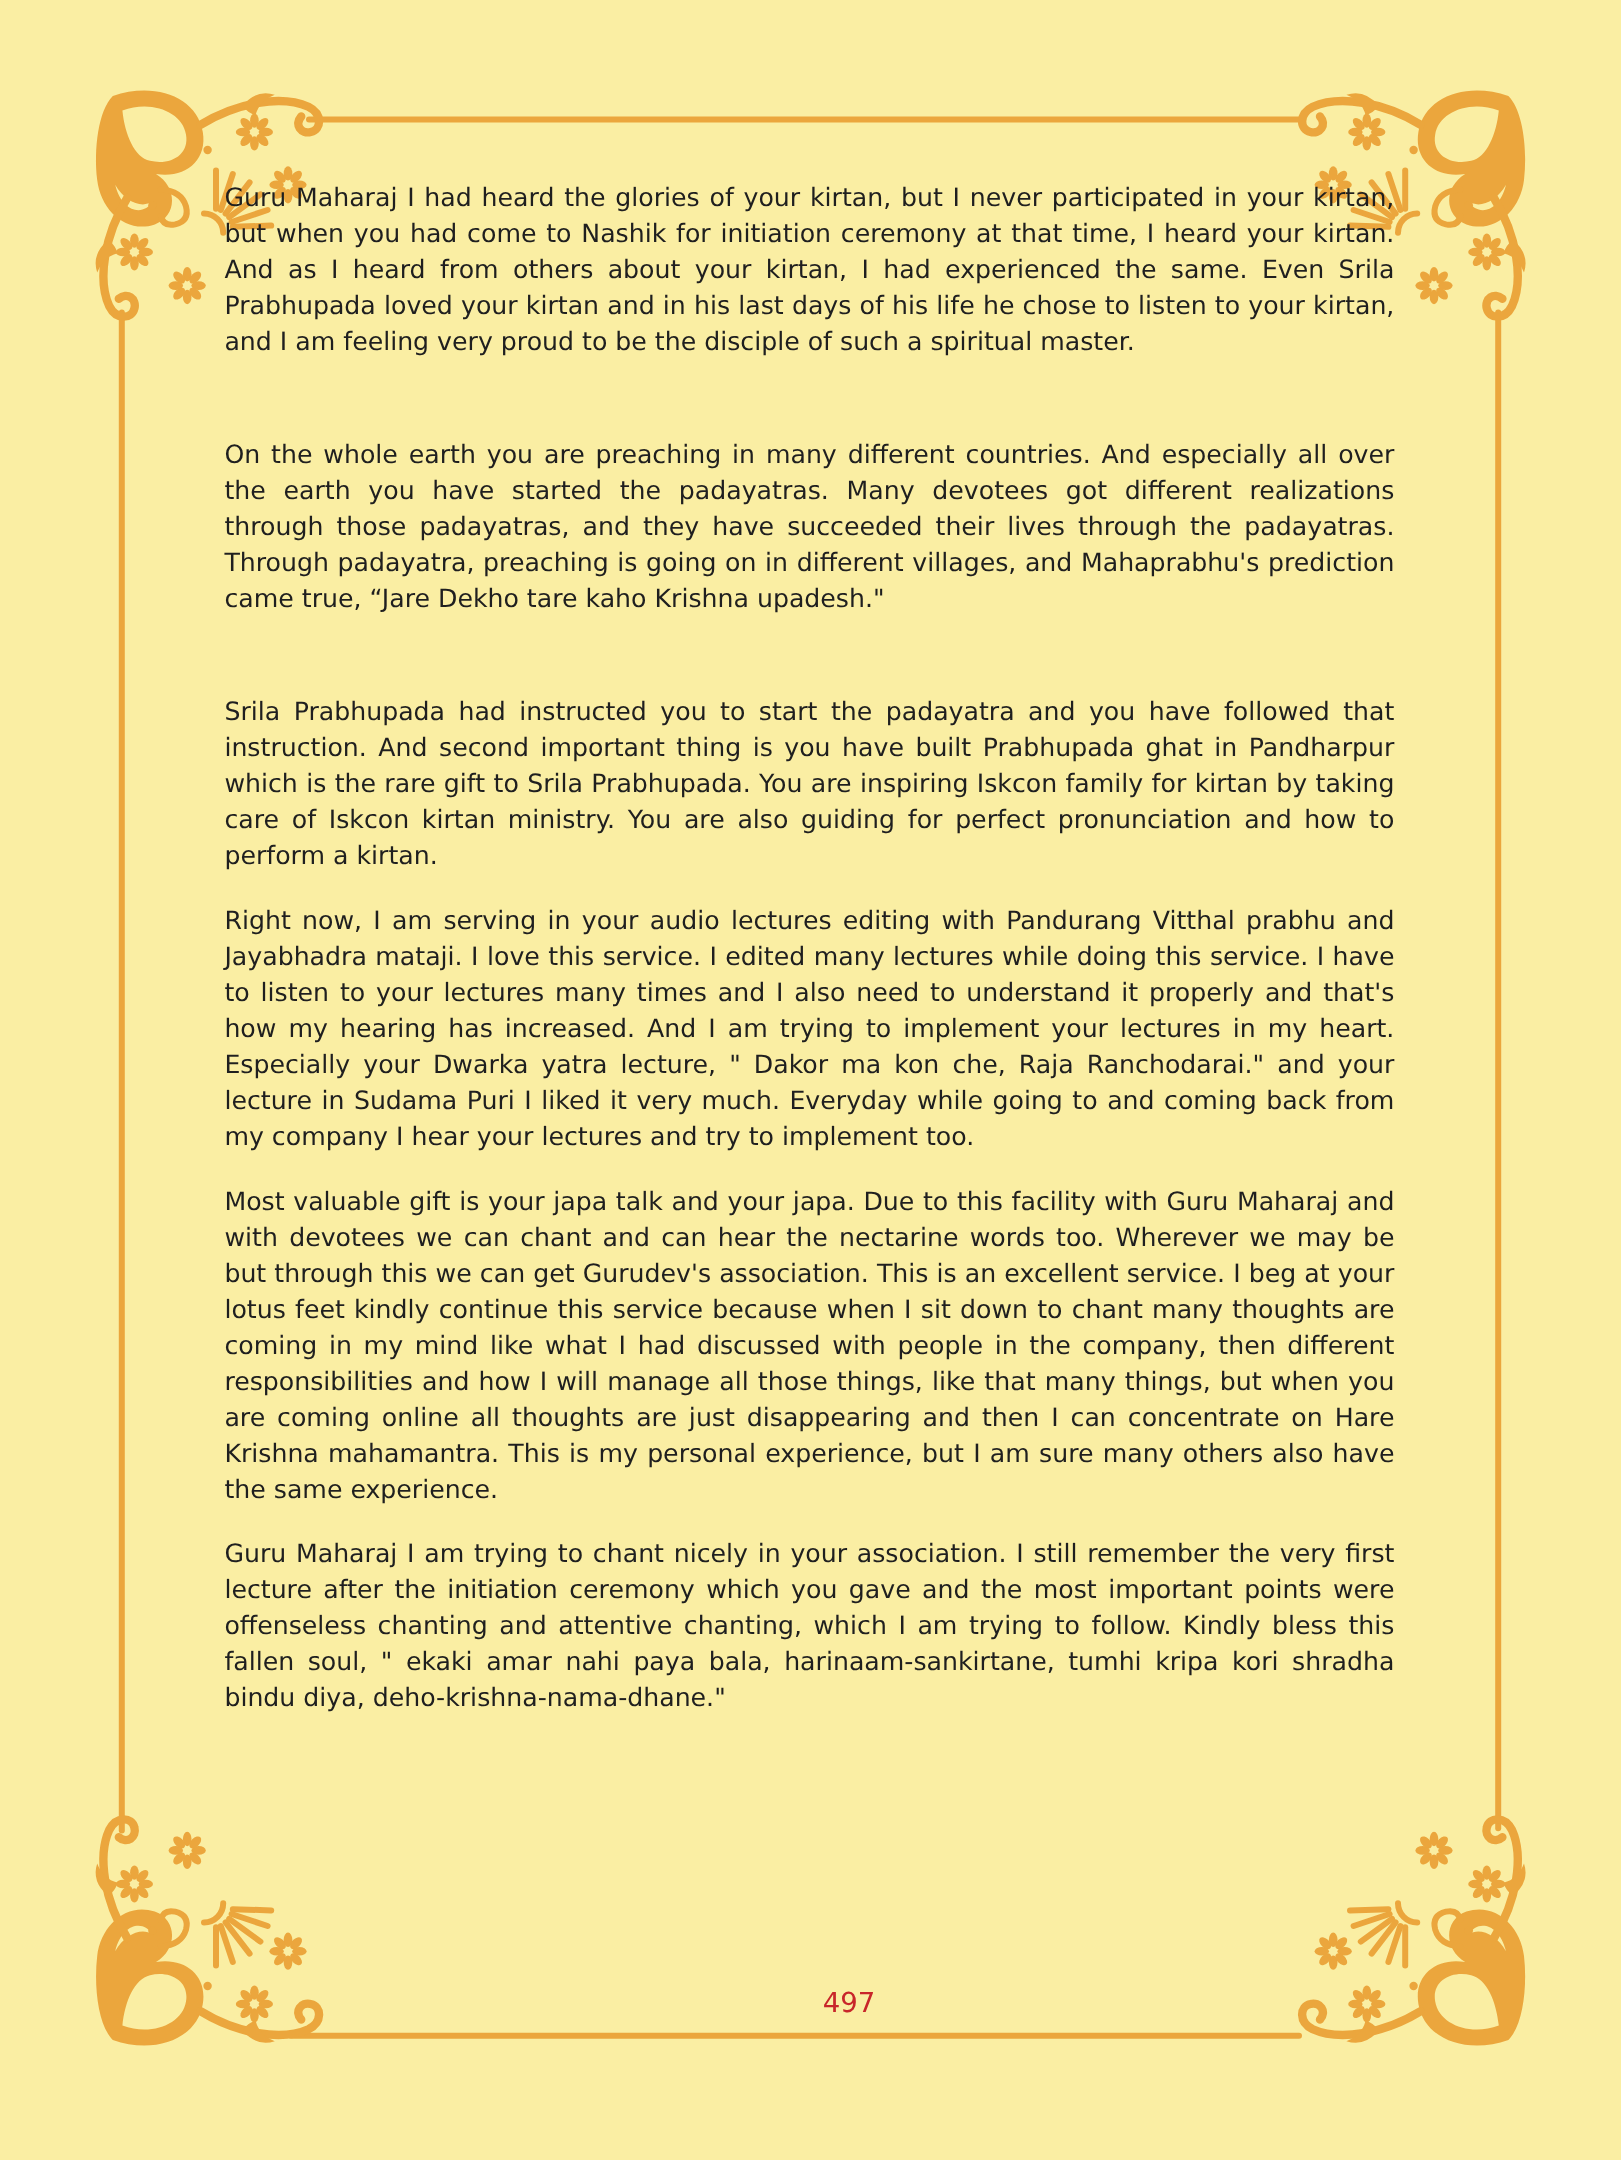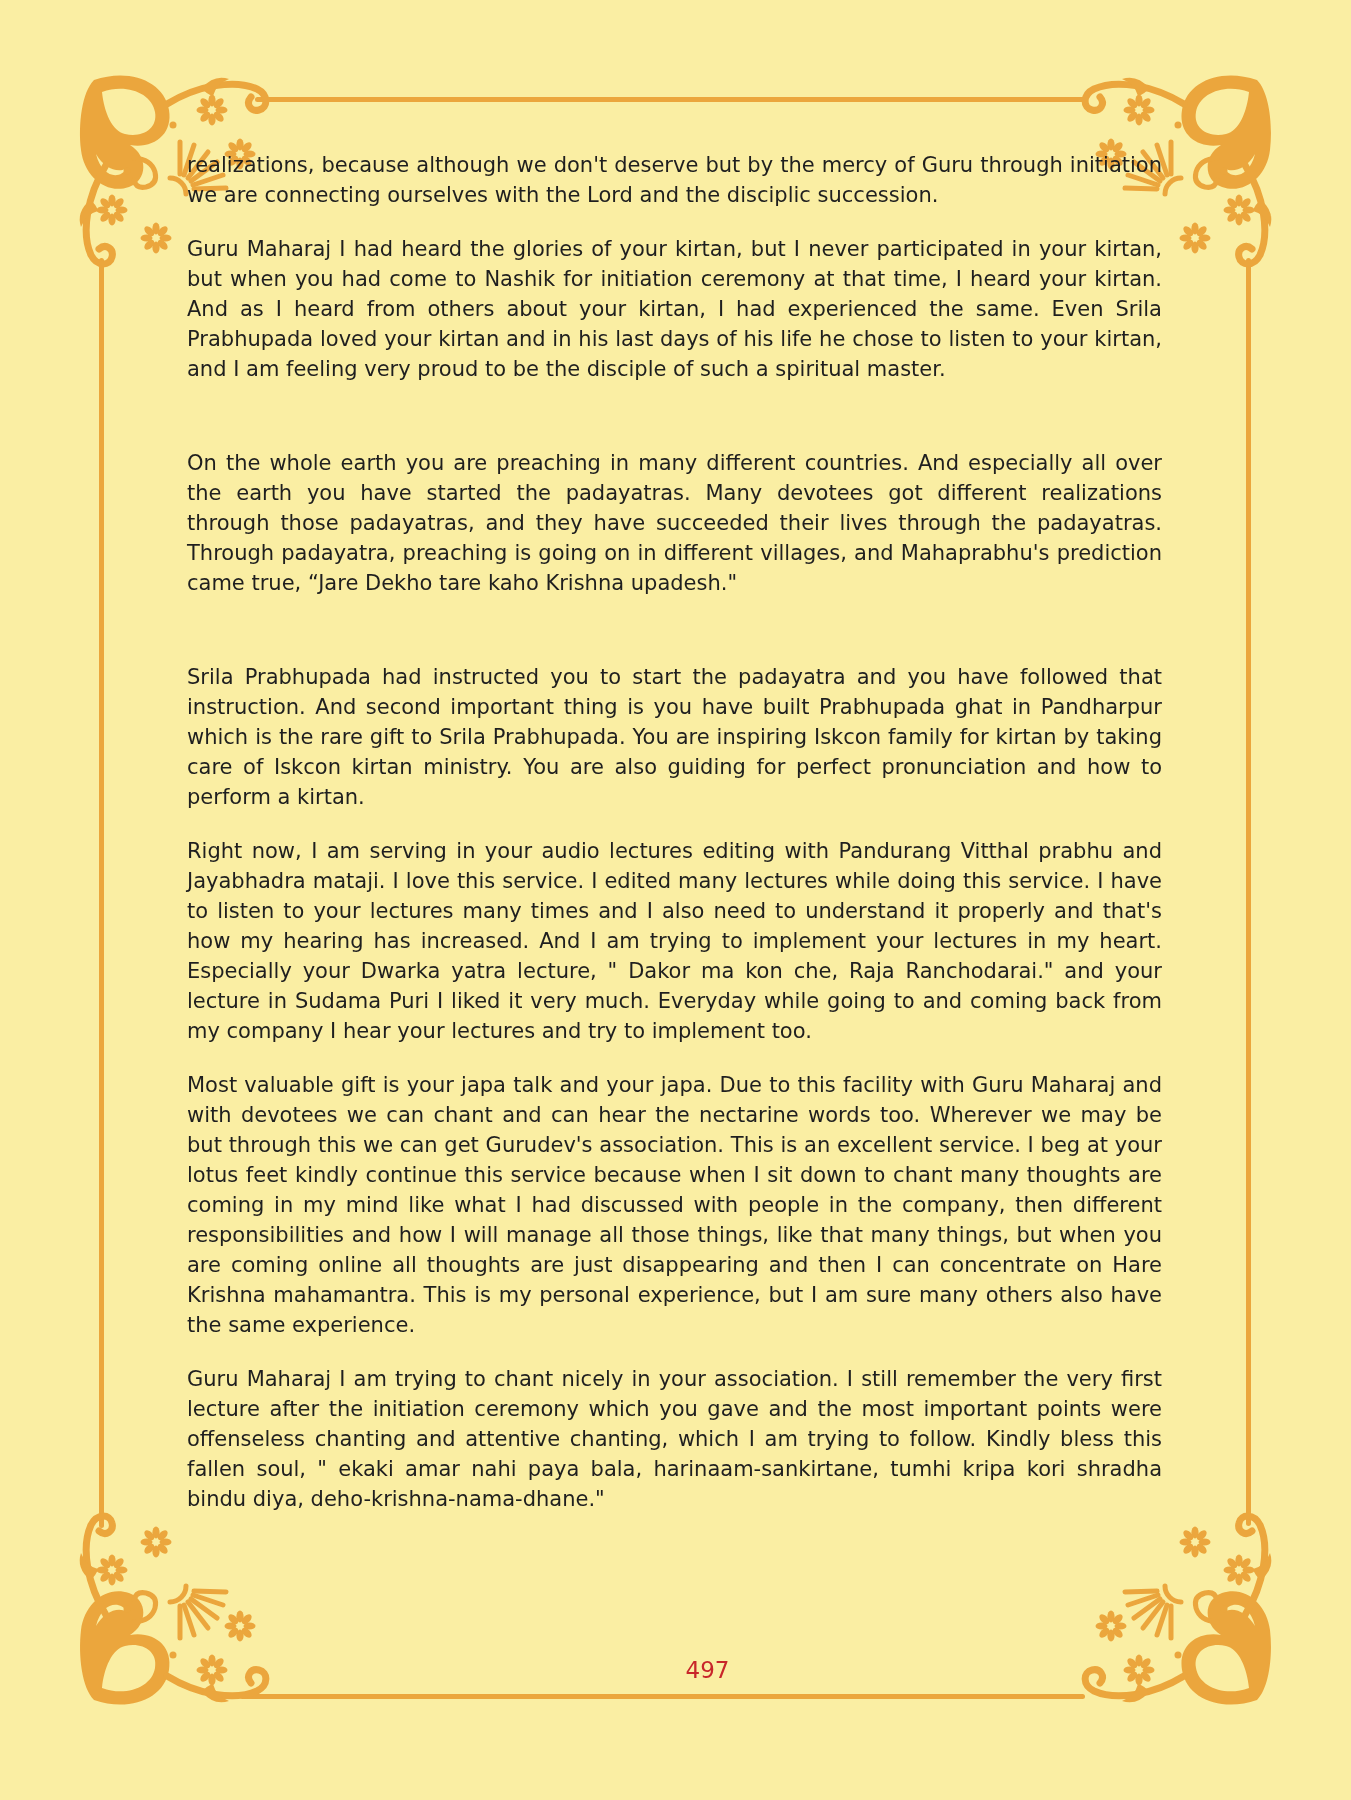--- a/index.html
+++ b/index.html
@@ -119,21 +119,20 @@
       <use href="#corner-ornament"></use>
     </svg>
   <svg class="corner bl" viewBox="0 0 200 200">
       <use href="#corner-ornament"></use>
     </svg>
   <svg class="corner br" viewBox="0 0 200 200">
       <use href="#corner-ornament"></use>
     </svg>
 
   <div class="text-block">
-    <p>realizations, because although we don't deserve but by the mercy of Guru through initiation we are connecting ourselves with the Lord and the disciplic succession.</p>
     <p>Guru Maharaj I had heard the glories of your kirtan, but I never participated in your kirtan, but when you had come to Nashik for initiation ceremony at that time, I heard your kirtan. And as I heard from others about your kirtan, I had experienced the same. Even Srila Prabhupada loved your kirtan and in his last days of his life he chose to listen to your kirtan, and I am feeling very proud to be the disciple of such a spiritual master.</p>
     <p class="gap-large">On the whole earth you are preaching in many different countries. And especially all over the earth you have started the padayatras. Many devotees got different realizations through those padayatras, and they have succeeded their lives through the padayatras. Through padayatra, preaching is going on in different villages, and Mahaprabhu's prediction came true, “Jare Dekho tare kaho Krishna upadesh."</p>
     <p class="gap-large">Srila Prabhupada had instructed you to start the padayatra and you have followed that instruction. And second important thing is you have built Prabhupada ghat in Pandharpur which is the rare gift to Srila Prabhupada. You are inspiring Iskcon family for kirtan by taking care of Iskcon kirtan ministry. You are also guiding for perfect pronunciation and how to perform a kirtan.</p>
     <p>Right now, I am serving in your audio lectures editing with Pandurang Vitthal prabhu and Jayabhadra mataji. I love this service. I edited many lectures while doing this service. I have to listen to your lectures many times and I also need to understand it properly and that's how my hearing has increased. And I am trying to implement your lectures in my heart. Especially your Dwarka yatra lecture, " Dakor ma kon che, Raja Ranchodarai." and your lecture in Sudama Puri I liked it very much. Everyday while going to and coming back from my company I hear your lectures and try to implement too.</p>
     <p>Most valuable gift is your japa talk and your japa. Due to this facility with Guru Maharaj and with devotees we can chant and can hear the nectarine words too. Wherever we may be but through this we can get Gurudev's association. This is an excellent service. I beg at your lotus feet kindly continue this service because when I sit down to chant many thoughts are coming in my mind like what I had discussed with people in the company, then different responsibilities and how I will manage all those things, like that many things, but when you are coming online all thoughts are just disappearing and then I can concentrate on Hare Krishna mahamantra. This is my personal experience, but I am sure many others also have the same experience.</p>
     <p>Guru Maharaj I am trying to chant nicely in your association. I still remember the very first lecture after the initiation ceremony which you gave and the most important points were offenseless chanting and attentive chanting, which I am trying to follow. Kindly bless this fallen soul, " ekaki amar nahi paya bala, harinaam-sankirtane, tumhi kripa kori shradha bindu diya, deho-krishna-nama-dhane."</p>
   </div>
 
   <div class="page-number">497</div>
 

